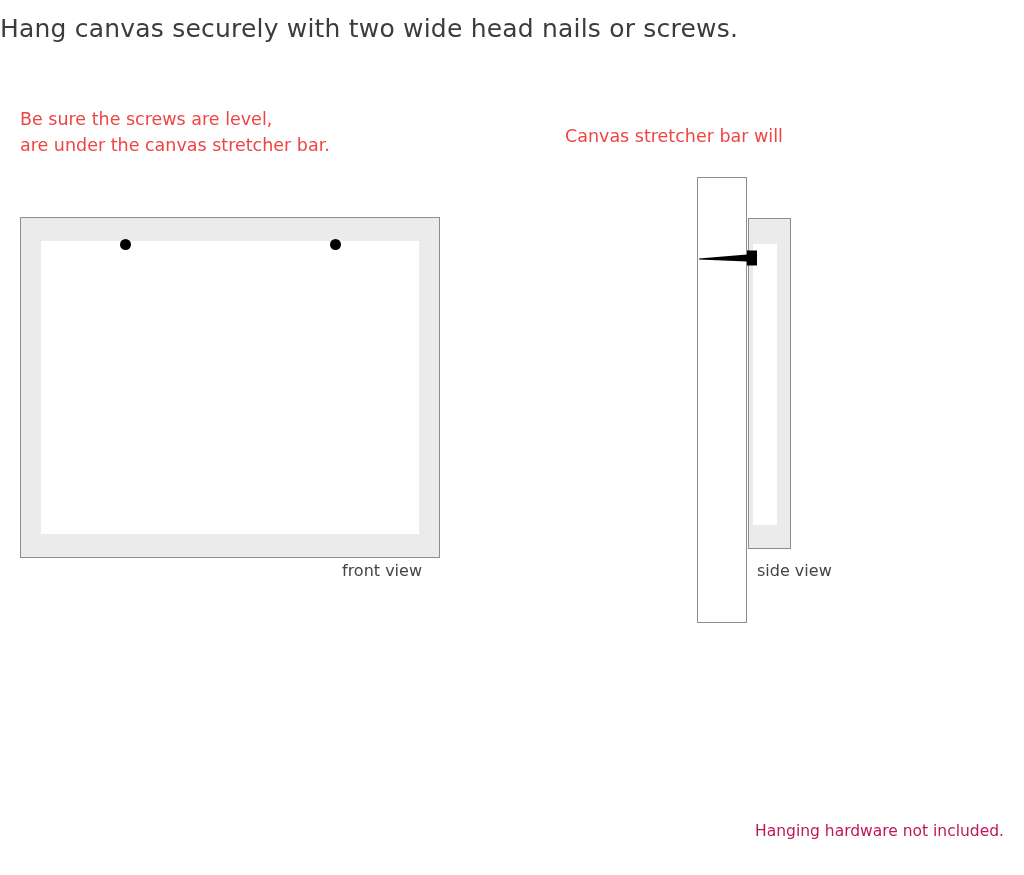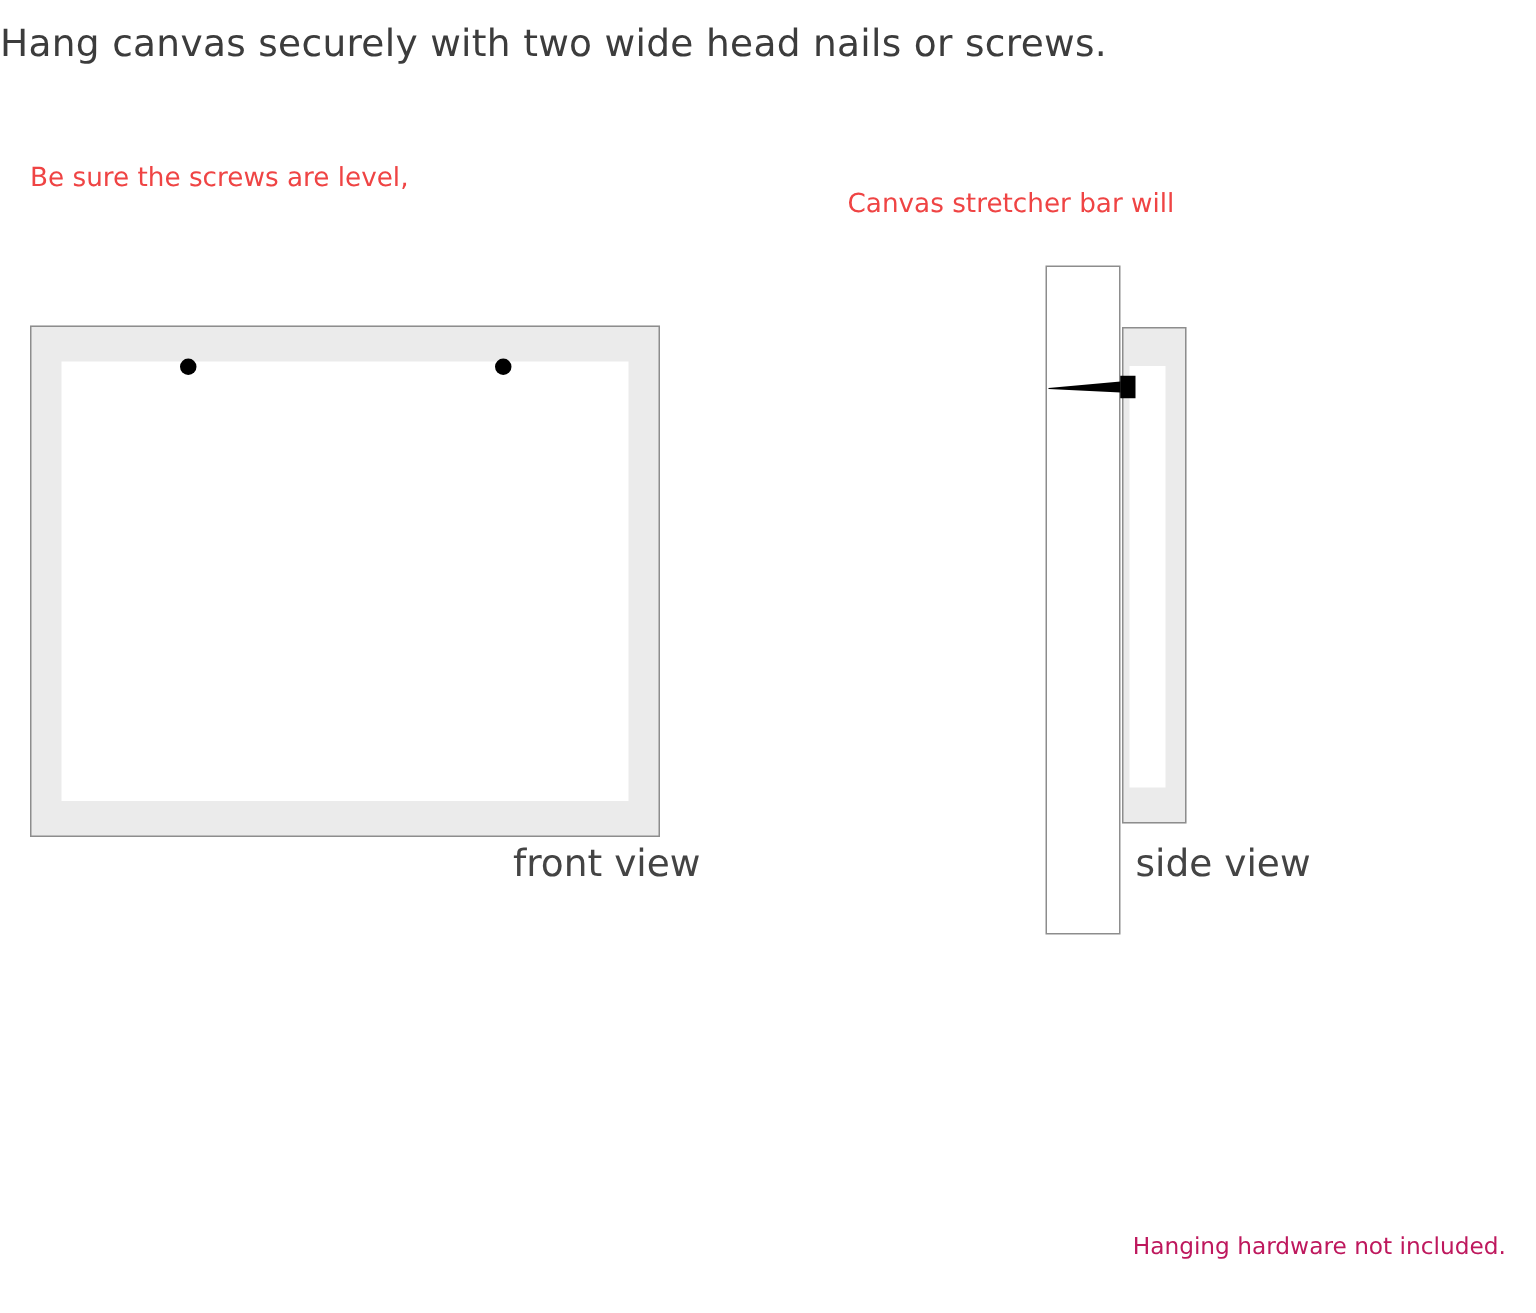--- a/index.html
+++ b/index.html
@@ -36,21 +36,21 @@
     text-align: left;
     color: #ef4444;
     white-space: nowrap;
   }
   .caption-left  { left: 20px;  top: 107px; width: 420px; }
   .caption-right { left: 565px; top: 107px; width: 280px; margin-top: 17px; }
 
   
   .view-label {
     position: absolute;
-    font-size: 25px;
+    font-size: 16px;
     color: #444444;
     white-space: nowrap;
   }
   .label-front { left: 342px; top: 561px; }
   .label-side  { left: 757px; top: 561px; }
 
   
   .front-view {
     position: absolute;
     left: 20px;
@@ -128,20 +128,21 @@
     overflow: visible;
   }
 </style>
 </head>
 <body>
 
 <div class="title">Hang canvas securely with two wide head nails or screws.</div>
 
 <div class="caption caption-left">
   <div>Be sure the screws are level,</div>
+  <div>are under the canvas stretcher bar.</div>
 </div>
 
 <div class="caption caption-right">
   <div>Canvas stretcher bar will</div>
 </div>
 
 <div class="front-view">
   <div class="front-frame"></div>
   <div class="front-inner"></div>
   <div class="screw-dot dot-left"></div>

